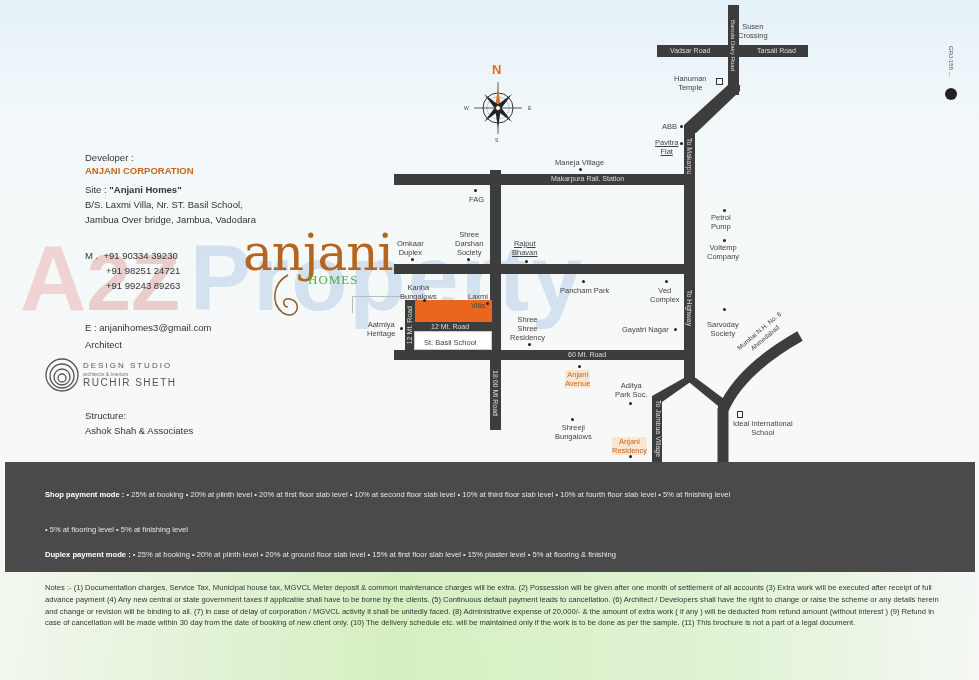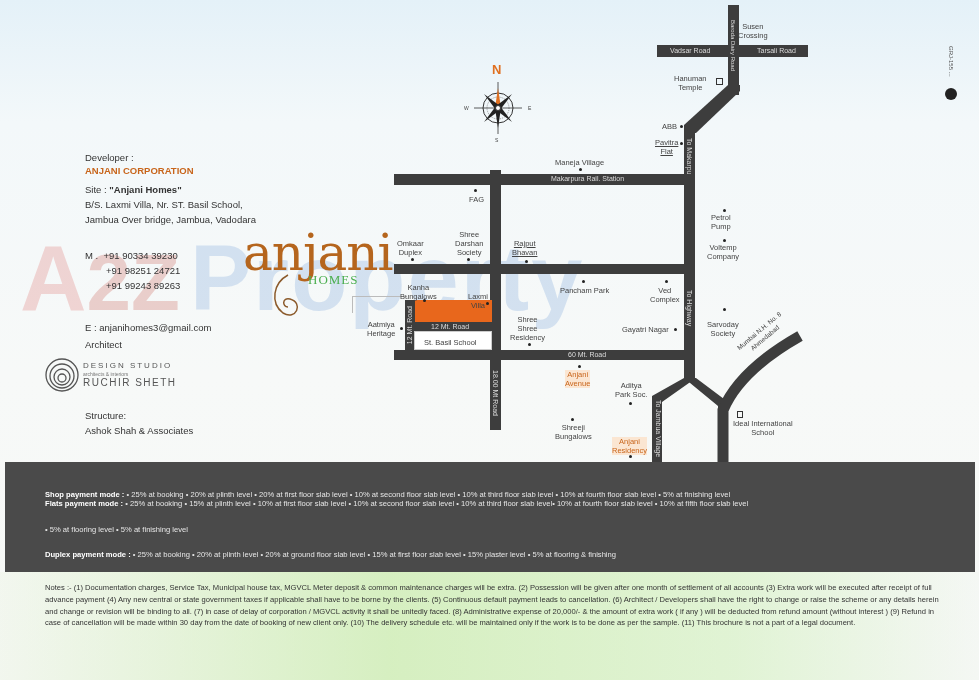--- a/index.html
+++ b/index.html
@@ -251,19 +251,18 @@
   </div>
 <div class="dot" style="left:629px;top:455px;"></div>
 <div class="abs" style="left:737px;top:411px;width:4px;height:5px;border:1px solid #333;"></div>
 <div class="abs sm" style="left:733px;top:419px;">
     <div>Ideal International</div>
     <div>School</div>
   </div>
 
 <div class="band">
   <div class="pline" style="top:1px;margin-top:27px;"><b>Shop payment mode :</b><span> • 25% at booking • 20% at plinth level • 20% at first floor slab level • 10% at second floor slab level • 10% at third floor slab level • 10% at fourth floor slab level • 5% at finishing level</span></div>
-  <div class="pline" style="top:37px;"><b>Flats payment mode :</b><span> • 25% at booking • 15% at plinth level • 10% at first floor slab level • 10% at second floor slab level • 10% at third floor slab level• 10% at fourth floor slab level • 10% at fifth floor slab level</span></div>
   <div class="pline" style="top:63px;">• 5% at flooring level • 5% at finishing level</div>
   <div class="pline" style="top:88px;"><b>Duplex payment mode :</b><span> • 25% at booking • 20% at plinth level • 20% at ground floor slab level • 15% at first floor slab level • 15% plaster level • 5% at flooring &amp; finishing</span></div>
 </div>
 
 <div class="greenfade"></div>
 <div class="notes">Notes :- (1) Documentation charges, Service Tax, Municipal house tax, MGVCL Meter deposit &amp; common maintenance charges will be extra. (2) Possession will be given after one month of settlement of all accounts (3) Extra work will be executed after receipt of full advance payment (4) Any new central or state government taxes if applicable shall have to be borne by the clients. (5) Continuous default payment leads to cancellation. (6) Architect / Developers shall have the right to change or raise the scheme or any details herein and change or revision will be binding to all. (7) in case of delay of corporation / MGVCL activity it shall be unitedly faced. (8) Administrative expense of 20,000/- &amp; the amount of extra work ( if any ) will be deducted from refund amount (without interest ) (9) Refund in case of cancellation will be made within 30 day from the date of booking of new client only. (10) The delivery schedule etc. will be maintained only if the work is to be done as per the sample. (11) This brochure is not a part of a legal document.</div>
 
 </body></html>

